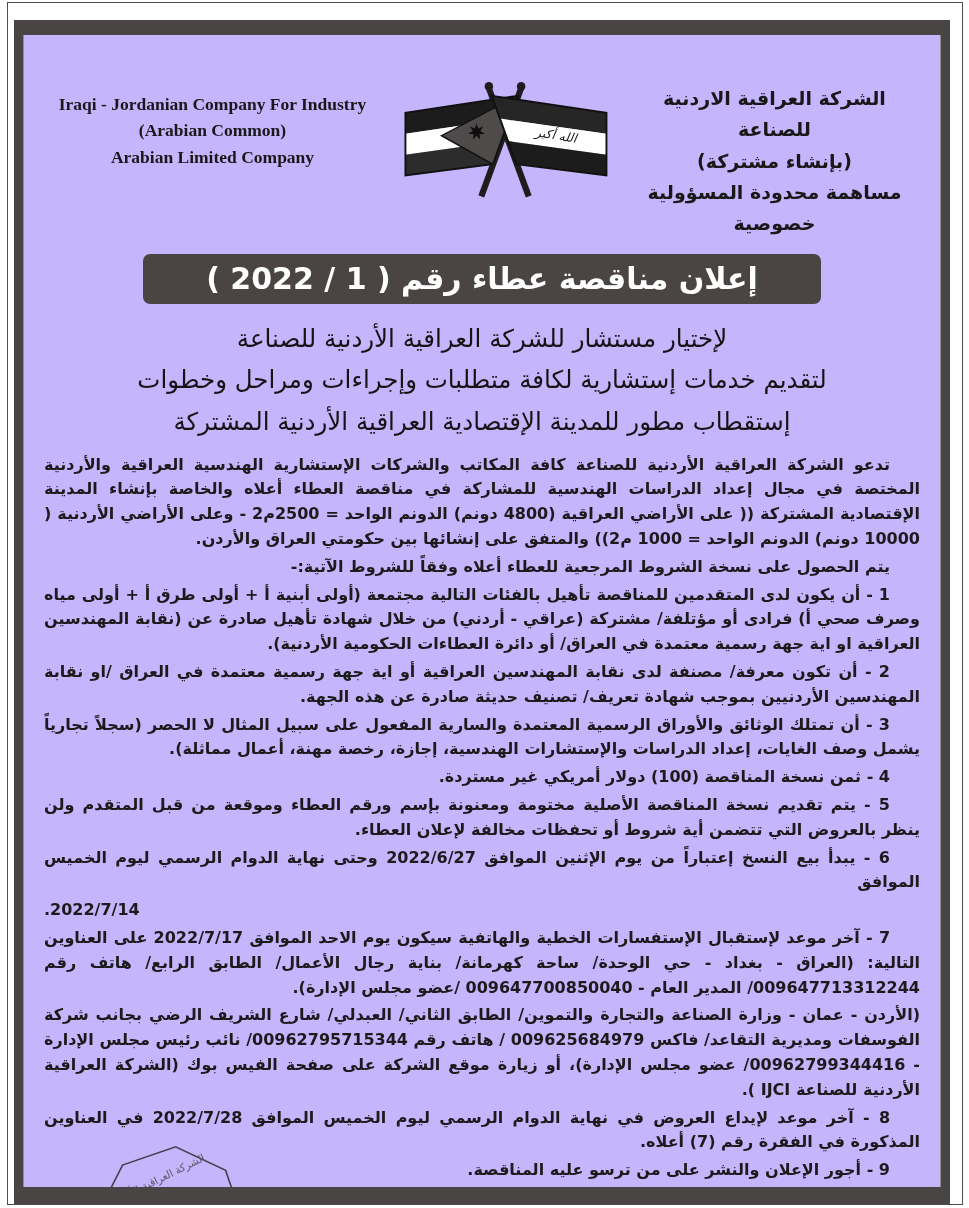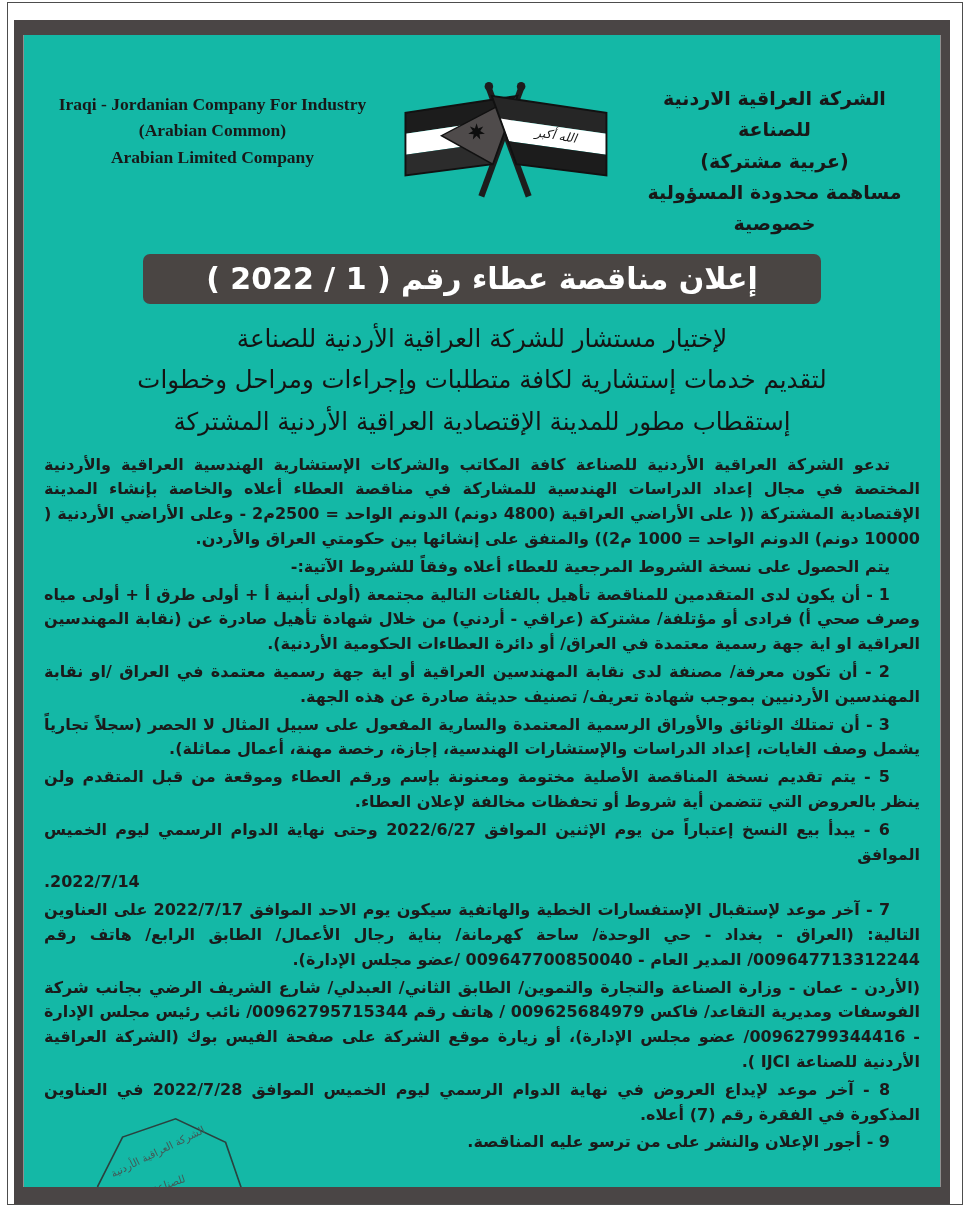--- a/index.html
+++ b/index.html
@@ -9,21 +9,21 @@
     font-family:"DejaVu Sans", sans-serif;
     color:#1b1b1b;
   }
   .scan-edge {
     position:absolute; left:7px; top:2px; right:6px; bottom:3px;
     border:1px solid #4d4d4d; pointer-events:none;
   }
   .frame {
     position:absolute; left:14px; top:20px; width:936px; height:1184px;
     border:9px solid #4a4545; border-top-width:15px; border-bottom-width:17px;
-    background:#14b8a6; overflow:hidden;
+    background:#c4b5fd; overflow:hidden;
   }
   .inner {
     width:100%; height:100%;
     border-left:1px solid #8f8f8f; border-right:1px solid #8f8f8f;
     padding:0 16px; overflow:hidden; position:relative;
   }
   
   .header { display:flex; margin-top:40px; align-items:flex-start; }
   .en-name {
     width:345px; text-align:center; margin-top:16px;
@@ -102,41 +102,42 @@
           <polygon points="101,22 222,40 222,62 110,46" fill="#262626"></polygon>
           <polygon points="110,46 222,62 222,84 119,70" fill="#ffffff"></polygon>
           <polygon points="119,70 222,84 222,106 127,94" fill="#1c1c1c"></polygon>
           <polygon points="101,22 222,40 222,106 127,94" fill="none" stroke="#111111" stroke-width="2"></polygon>
           <text x="168" y="68" transform="rotate(9 168 68)" text-anchor="middle" font-size="13" font-style="italic" fill="#1a1a1a" direction="rtl">الله أكبر</text>
         </svg>
       </div>
 
       <div class="ar-name">
         <div>الشركة العراقية الاردنية للصناعة</div>
-        <div>(عربية مشتركة)</div>
+        <div>(بإنشاء مشتركة)</div>
         <div>مساهمة محدودة المسؤولية خصوصية</div>
       </div>
     </div>
 
     <div class="banner">
       <span>إعلان مناقصة عطاء رقم ( 1 / 2022 )</span>
     </div>
 
     <div class="subject">
       <div>لإختيار مستشار للشركة العراقية الأردنية للصناعة</div>
       <div>لتقديم خدمات إستشارية لكافة متطلبات وإجراءات ومراحل وخطوات</div>
       <div>إستقطاب مطور للمدينة الإقتصادية العراقية الأردنية المشتركة</div>
     </div>
 
     <div class="body-text">
       <p class="indent">تدعو الشركة العراقية الأردنية للصناعة كافة المكاتب والشركات الإستشارية الهندسية العراقية والأردنية المختصة في مجال إعداد الدراسات الهندسية للمشاركة في مناقصة العطاء أعلاه والخاصة بإنشاء المدينة الإقتصادية المشتركة (( على الأراضي العراقية (4800 دونم) الدونم الواحد = 2500م2 - وعلى الأراضي الأردنية ( 10000 دونم) الدونم الواحد = 1000 م2)) والمتفق على إنشائها بين حكومتي العراق والأردن.</p>
       <p class="indent">يتم الحصول على نسخة الشروط المرجعية للعطاء أعلاه وفقاً للشروط الآتية:-</p>
       <p class="indent">1 - أن يكون لدى المتقدمين للمناقصة تأهيل بالفئات التالية مجتمعة (أولى أبنية أ + أولى طرق أ + أولى مياه وصرف صحي أ) فرادى أو مؤتلفة/ مشتركة (عراقي - أردني) من خلال شهادة تأهيل صادرة عن (نقابة المهندسين العراقية او اية جهة رسمية معتمدة في العراق/ أو دائرة العطاءات الحكومية الأردنية).</p>
       <p class="indent">2 - أن تكون معرفة/ مصنفة لدى نقابة المهندسين العراقية أو اية جهة رسمية معتمدة في العراق /او نقابة المهندسين الأردنيين بموجب شهادة تعريف/ تصنيف حديثة صادرة عن هذه الجهة.</p>
       <p class="indent">3 - أن تمتلك الوثائق والأوراق الرسمية المعتمدة والسارية المفعول على سبيل المثال لا الحصر (سجلاً تجارياً يشمل وصف الغايات، إعداد الدراسات والإستشارات الهندسية، إجازة، رخصة مهنة، أعمال مماثلة).</p>
+      <p class="indent">4 - ثمن نسخة المناقصة (100) دولار أمريكي غير مستردة.</p>
       <p class="indent">5 - يتم تقديم نسخة المناقصة الأصلية مختومة ومعنونة بإسم ورقم العطاء وموقعة من قبل المتقدم ولن ينظر بالعروض التي تتضمن أية شروط أو تحفظات مخالفة لإعلان العطاء.</p>
       <p class="indent">6 - يبدأ بيع النسخ إعتباراً من يوم الإثنين الموافق 2022/6/27 وحتى نهاية الدوام الرسمي ليوم الخميس الموافق</p>
       <p class="date-line">2022/7/14.</p>
       <p class="indent">7 - آخر موعد لإستقبال الإستفسارات الخطية والهاتفية سيكون يوم الاحد الموافق 2022/7/17 على العناوين التالية: (العراق - بغداد - حي الوحدة/ ساحة كهرمانة/ بناية رجال الأعمال/ الطابق الرابع/ هاتف رقم 009647713312244/ المدير العام - 009647700850040 /عضو مجلس الإدارة).</p>
       <p>(الأردن - عمان - وزارة الصناعة والتجارة والتموين/ الطابق الثاني/ العبدلي/ شارع الشريف الرضي بجانب شركة الفوسفات ومديرية التقاعد/ فاكس 009625684979 / هاتف رقم 00962795715344/ نائب رئيس مجلس الإدارة - 00962799344416/ عضو مجلس الإدارة)، أو زيارة موقع الشركة على صفحة الفيس بوك (الشركة العراقية الأردنية للصناعة IJCI ).</p>
       <p class="indent">8 - آخر موعد لإيداع العروض في نهاية الدوام الرسمي ليوم الخميس الموافق 2022/7/28 في العناوين المذكورة في الفقرة رقم (7) أعلاه.</p>
       <p class="indent">9 - أجور الإعلان والنشر على من ترسو عليه المناقصة.</p>
     </div>
 
     <div class="footer">

